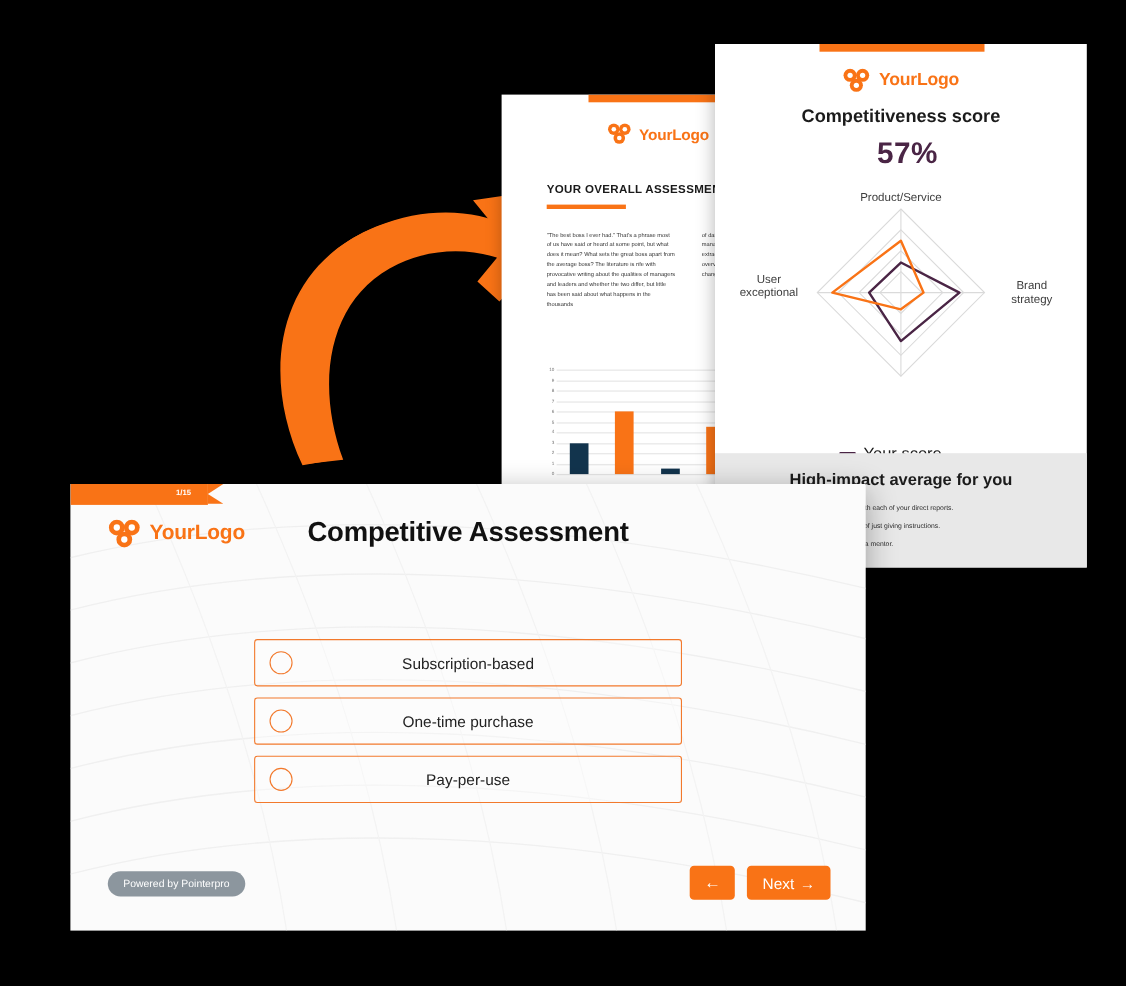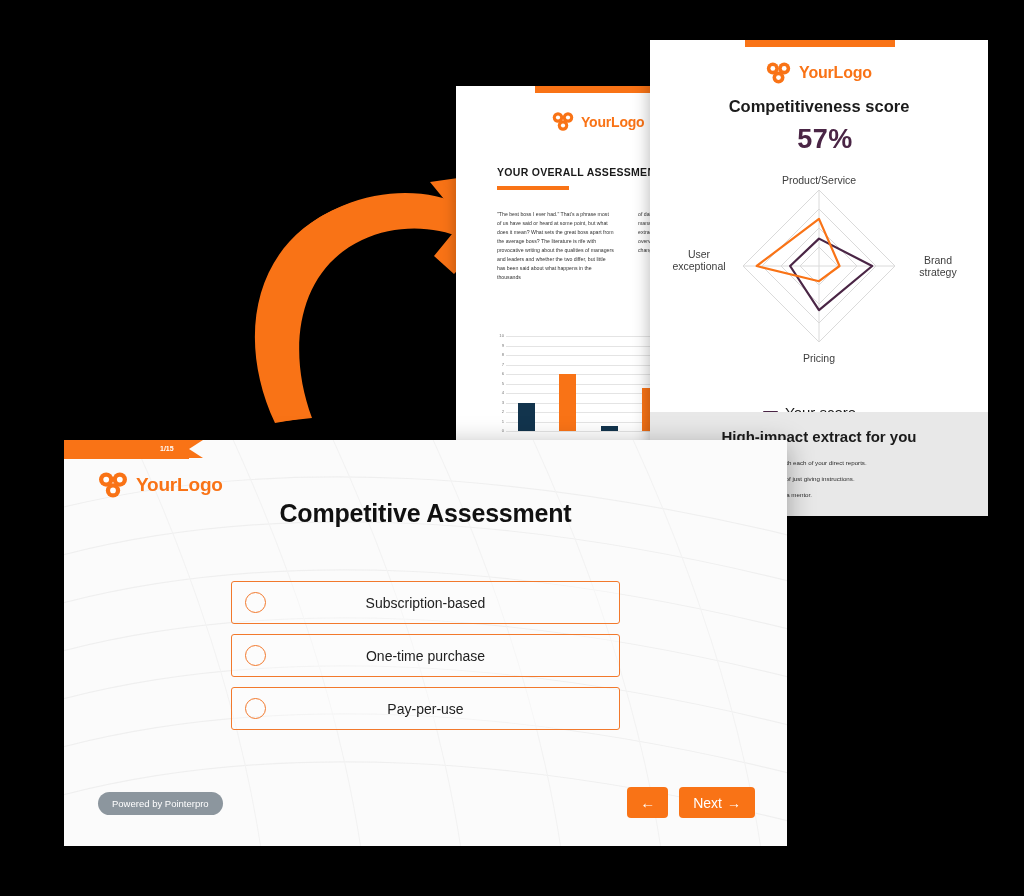--- a/index.html
+++ b/index.html
@@ -58,21 +58,21 @@
   
   #survey{left:64px;top:440px;width:723px;height:406px;
      background:#fbfbfb;box-shadow:0 6px 26px rgba(0,0,0,.33);}
   .waves{position:absolute;inset:0;pointer-events:none;opacity:.75;}
   .sv-prog{position:absolute;left:0;top:0;height:19px;width:125px;background:#F97316;}
   .sv-prog-tip{position:absolute;left:125px;top:0;width:0;height:0;
      border-top:9.5px solid #F97316;border-bottom:9.5px solid #F97316;border-right:14px solid transparent;}
   .sv-prog-tx{position:absolute;left:96px;top:4.5px;font-size:7px;color:#fff;font-weight:bold;}
   .sv-logo{position:absolute;left:34px;top:32px;display:flex;align-items:center;gap:8px;}
   .sv-title{position:absolute;left:0;right:0;top:30px;text-align:center;
-     font-size:25px;font-weight:bold;color:#111;letter-spacing:-.2px;margin-top:29px;}
+     font-size:25px;font-weight:bold;color:#111;letter-spacing:-.2px;}
   .sv-sub{position:absolute;left:0;right:0;top:66px;text-align:center;
      font-size:16.5px;color:#2a2a2a;}
   .opts{position:absolute;left:167px;top:141px;width:389px;}
   .opt{position:relative;height:41px;border:1.6px solid #F2792C;border-radius:3px;
      margin-bottom:10px;display:flex;align-items:center;background:rgba(255,255,255,.35);}
   .opt-radio{position:absolute;left:13px;width:19px;height:19px;border-radius:50%;
      border:1.6px solid #F2792C;}
   .opt-tx{flex:1;text-align:center;font-size:14px;color:#222;}
   .pp-badge{position:absolute;left:34px;bottom:31px;background:#8C969E;color:#fff;
      border-radius:13px;padding:6px 14px;font-size:9.5px;}
@@ -185,38 +185,37 @@
           <line x1="169" y1="100" x2="169" y2="24" stroke="#dadada" stroke-width="1"></line>
           <line x1="169" y1="100" x2="245" y2="100" stroke="#dadada" stroke-width="1"></line>
           <line x1="169" y1="100" x2="169" y2="176" stroke="#dadada" stroke-width="1"></line>
           <line x1="169" y1="100" x2="93" y2="100.00000000000001" stroke="#dadada" stroke-width="1"></line>
           <polygon points="169,72.64 222.2,100 169,144.07999999999998 140.12,100" fill="none" stroke="#4A2545" stroke-width="2.2" stroke-linejoin="round"></polygon>
           <polygon points="169,52.88 189.52,100 169,115.2 106.68,100.00000000000001" fill="none" stroke="#F97316" stroke-width="2.2" stroke-linejoin="round"></polygon>
         </svg>
       <div class="radar-lbl" id="rl-top" style="left: 0px; right: 0px; top: 8px; width: 338px;">Product/Service</div>
       <div class="radar-lbl" id="rl-right" style="left: 248px; top: 88px; width: 80px; white-space: pre-line;">Brand
 strategy</div>
-      <div class="radar-lbl" id="rl-bot" style="left: 0px; right: 0px; top: 186px; width: 338px;">Pricing</div>
       <div class="radar-lbl" id="rl-left" style="left: 8px; top: 82px; width: 82px; white-space: pre-line;">User
 exceptional</div>
     </div>
 
     <div class="legend" id="radar-legend">
         <div class="leg-row">
           <div class="leg-sw" style="background: rgb(74, 37, 69);"></div>
           <div class="leg-tx">Your score</div>
         </div>
         <div class="leg-row">
           <div class="leg-sw" style="background: rgb(249, 115, 22);"></div>
           <div class="leg-tx">Average score</div>
         </div>
       </div>
 
     <div class="res-foot">
-      <div class="res-foot-h">High-impact extract for you</div>
+      <div class="res-foot-h">High-impact average for you</div>
       <div class="res-acts" id="res-acts">
           <div class="res-act">Schedule weekly one-on-one meetings with each of your direct reports.</div>
           <div class="res-act">Explain the purpose of their work instead of just giving instructions.</div>
           <div class="res-act">Join a leadership community and look for a mentor.</div>
         </div>
     </div>
   </div>
 
   <div class="card" id="survey">
 

